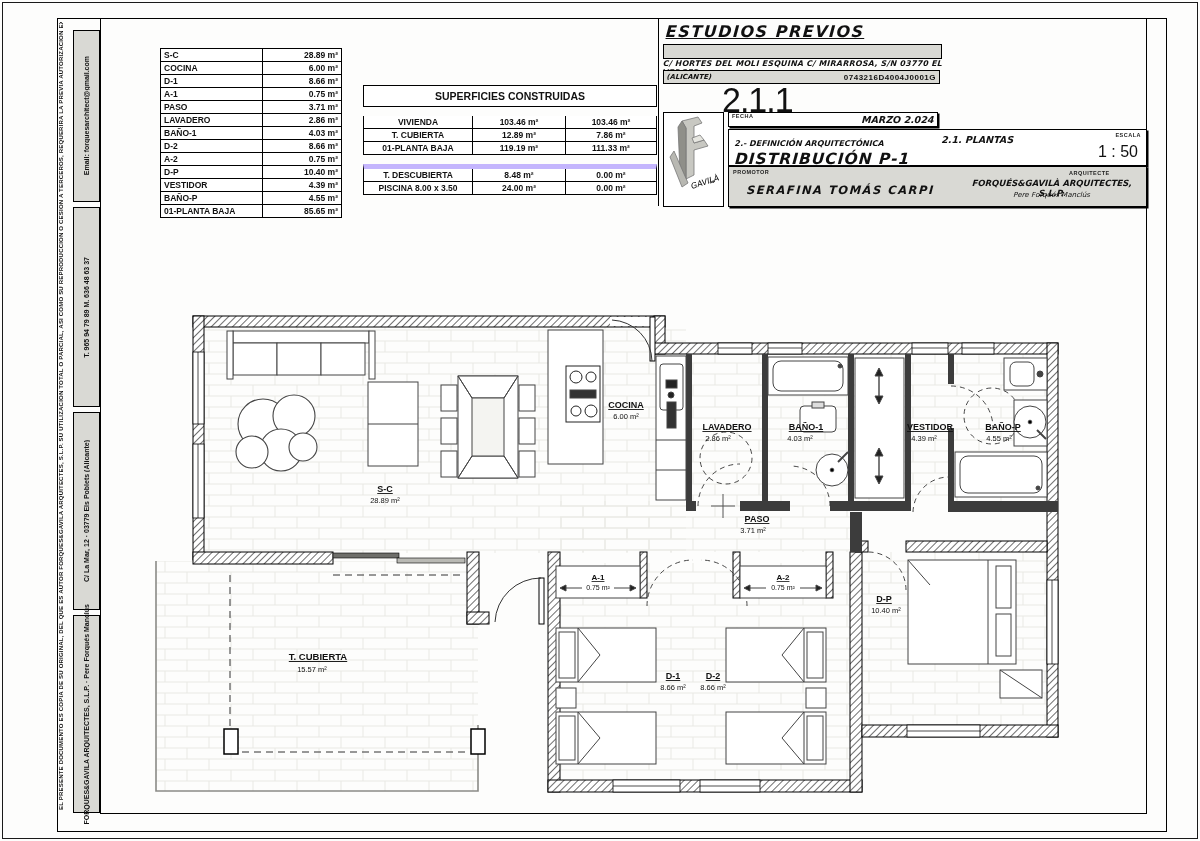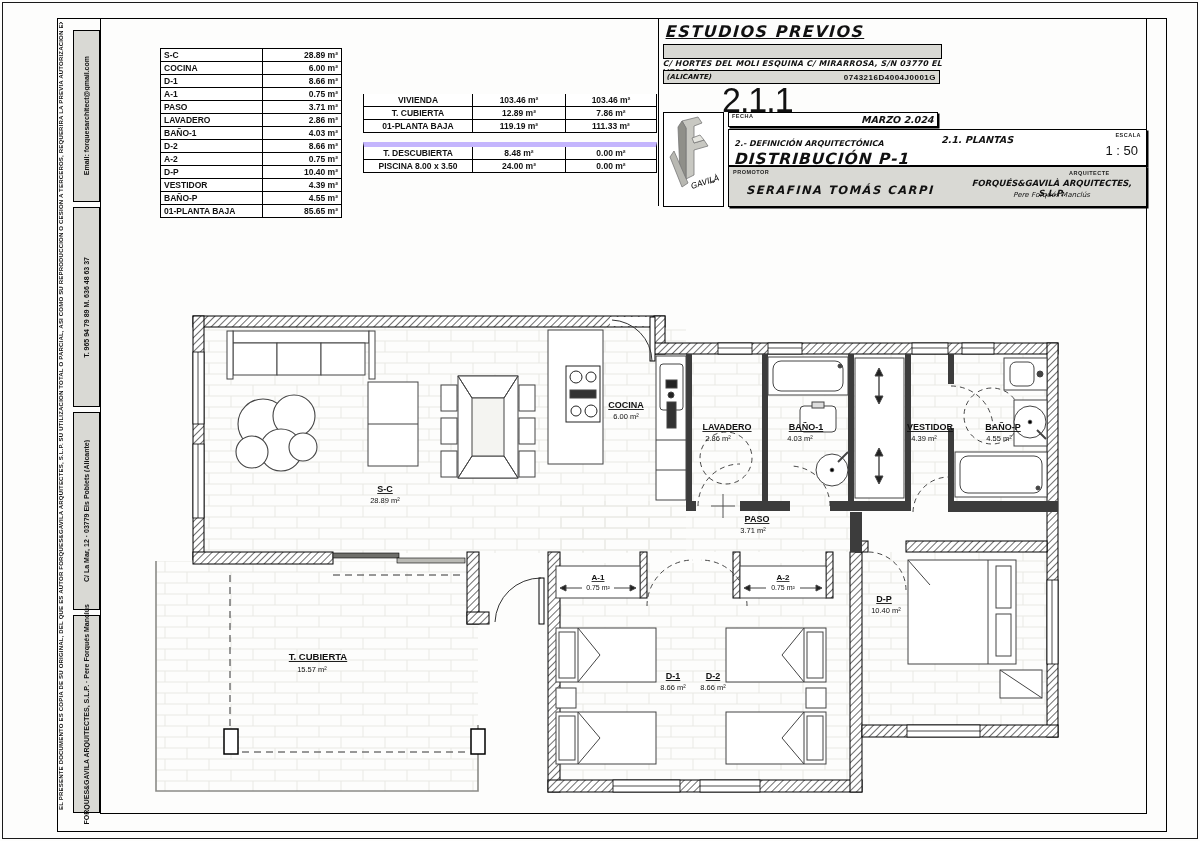--- a/index.html
+++ b/index.html
@@ -112,20 +112,21 @@
         <span class="c-name">BAÑO-P</span>
         <span class="c-val">4.55 m²</span>
       </div>
     <div class="rowline">
         <span class="c-name">01-PLANTA BAJA</span>
         <span class="c-val">85.65 m²</span>
       </div>
   </div>
 
   <div class="tbl ctbl" style="left:363px;top:85px;width:294px;">
+    <div class="hd" style="height:20px;font-size:10.5px;">SUPERFICIES CONSTRUIDAS</div>
     <div class="gap6"></div>
     <div class="rowline">
         <span class="c-name">VIVIENDA</span>
         <span class="c-mid">103.46 m²</span>
         <span class="c-last">103.46 m²</span>
       </div>
     <div class="rowline">
         <span class="c-name">T. CUBIERTA</span>
         <span class="c-mid">12.89 m²</span>
         <span class="c-last">7.86 m²</span>
@@ -178,21 +179,21 @@
     <span class="hand" style="font-size:9.5px;font-weight:bold;">MARZO 2.024</span>
   </div>
 
   <div class="tb shadowbox" style="left:728px;top:129px;width:417px;height:35px;border:1px solid #000;background:#fff;">
     <div style="position:absolute;left:6px;top:2px;">
       <span class="hand" style="font-size:8px;font-weight:bold;">2.- DEFINICIÓN ARQUITECTÓNICA</span><br>
       <span class="hand" style="font-size:15.5px;font-weight:bold;letter-spacing:1px;text-decoration:underline;">DISTRIBUCIÓN P-1</span>
     </div>
     <span class="hand" style="position:absolute;left:213px;top:4px;font-size:9.5px;font-weight:bold;">2.1. PLANTAS</span>
     <span class="tinylab" style="position:absolute;right:5px;top:2px;">ESCALA</span>
-    <span style="position:absolute;right:8px;top:13px;font-size:13px;">1 : 50</span>
+    <span style="position:absolute;right:8px;top:13px;font-size:16px;">1 : 50</span>
   </div>
 
   <div class="tb shadowbox graybar" style="left:728px;top:166px;width:417px;height:39px;">
     <span class="tinylab" style="position:absolute;left:4px;top:2px;">PROMOTOR</span>
     <span class="hand" style="position:absolute;left:18px;top:16px;font-size:11.5px;font-weight:bold;letter-spacing:1.5px;">SERAFINA TOMÁS CARPI</span>
     <span class="tinylab" style="position:absolute;left:340px;top:3px;">ARQUITECTE</span>
     <span class="hand" style="position:absolute;left:238px;top:11px;width:170px;text-align:center;font-size:8.5px;font-weight:bold;">FORQUÉS&amp;GAVILÀ ARQUITECTES, S.L.P.</span>
     <span class="hand" style="position:absolute;left:238px;top:24px;width:170px;text-align:center;font-size:7px;">Pere Forqués Manclús</span>
   </div>
 

